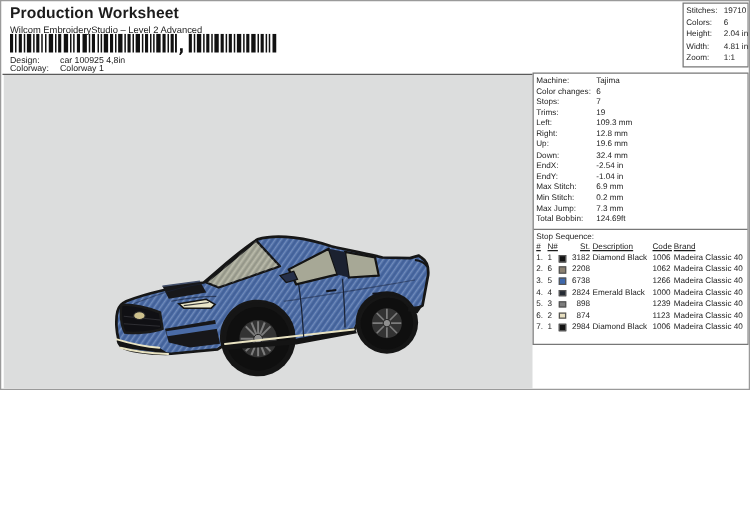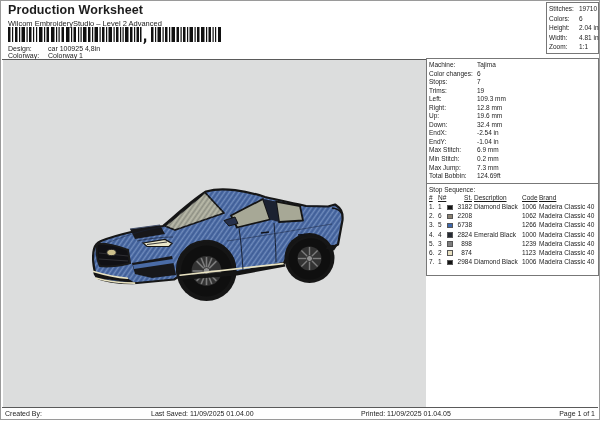--- a/index.html
+++ b/index.html
@@ -1,17 +1,17 @@
 <!DOCTYPE html>
 <html><head>
 <meta charset="utf-8">
 <style>
   html,body{margin:0;padding:0;background:#fff;}
   .page{
-    position:relative;width:600px;height:420px;background:#fff;
+    position:relative;width:600px;height:312px;background:#fff;
     font-family:"Liberation Sans",sans-serif;color:#1c1c1c;
     box-sizing:border-box;border:1px solid #9a9a9a;overflow:hidden;
   }
   
   .title{position:absolute;left:7px;top:2px;font-size:12.5px;font-weight:bold;letter-spacing:.1px;}
   .subtitle{position:absolute;left:7px;top:18px;font-size:7.5px;color:#222;}
   .barcode{position:absolute;left:7px;top:26px;width:216px;height:17px;}
   .hrow{position:absolute;left:7px;font-size:7px;white-space:nowrap;}
   .hrow .k{display:inline-block;width:40px;}
   .design-row{top:43.5px;}

